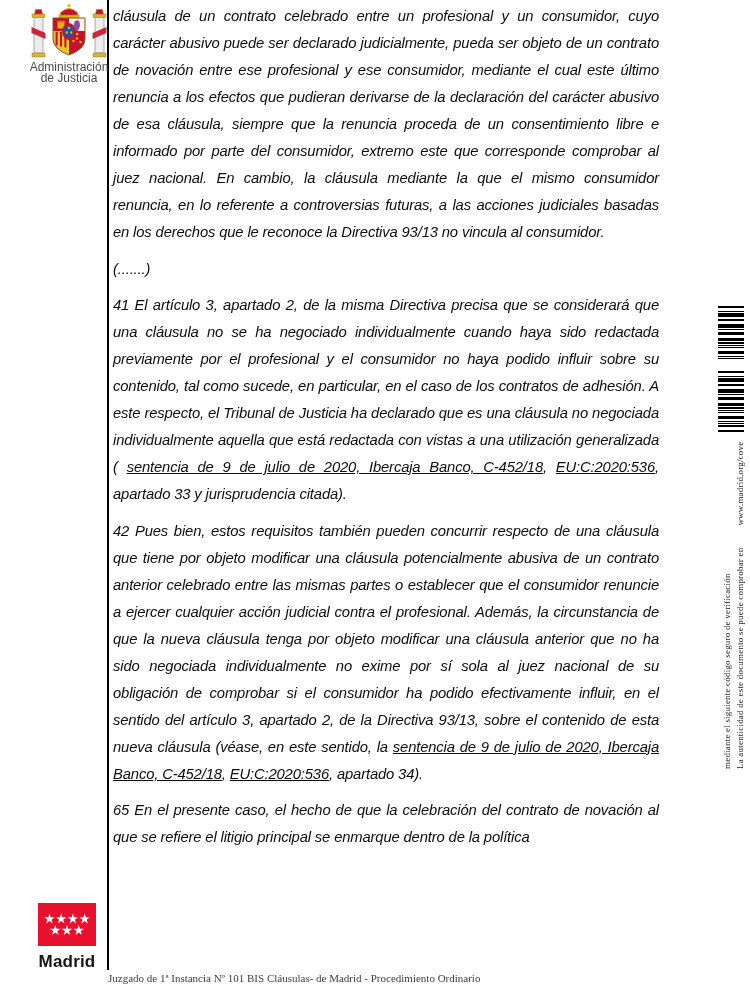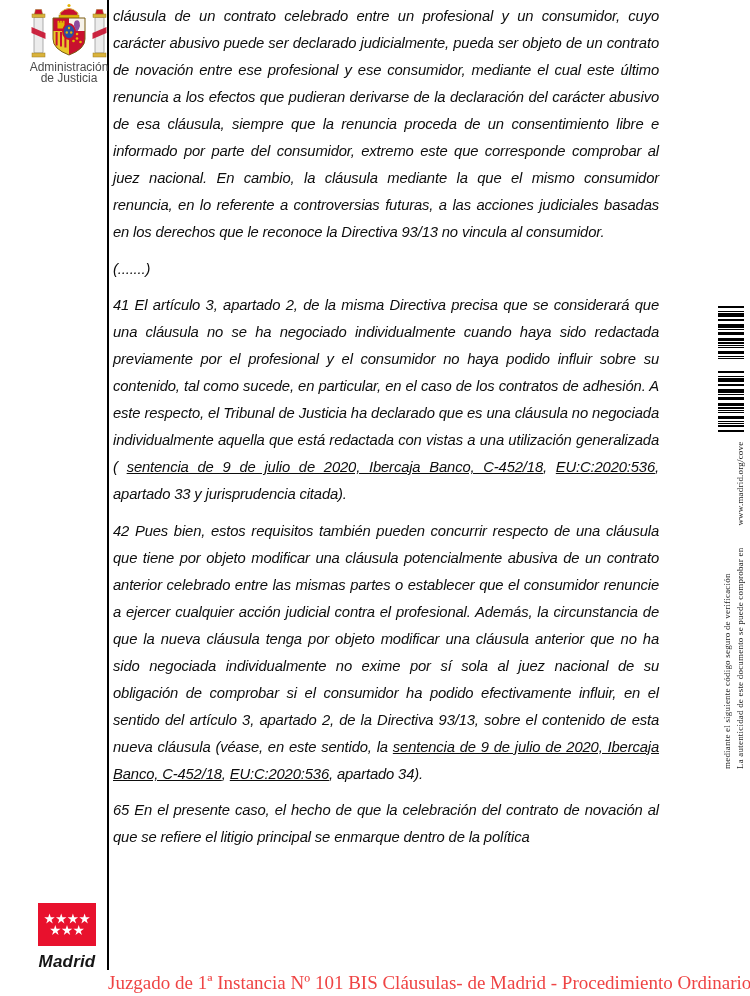--- a/index.html
+++ b/index.html
@@ -6,29 +6,29 @@
   .page{position:relative;width:750px;height:996px;background:#fff;overflow:hidden;
         font-family:"Liberation Sans",sans-serif;color:#111;}
   
   .vrule{position:absolute;left:107px;top:0;width:2px;height:970px;background:#000;}
   
   .emblem{position:absolute;left:31px;top:3px;width:76px;height:58px;}
   .emblem-caption{position:absolute;left:18px;top:62px;width:102px;text-align:center;
         font-size:12px;line-height:11px;color:#4a4a4a;}
   
   .madrid{position:absolute;left:36px;top:903px;width:62px;text-align:center;}
-  .madrid-label{margin-top:2px;font-weight:bold;font-size:17px;letter-spacing:.2px;color:#161616;font-style:italic;}
+  .madrid-label{margin-top:2px;font-weight:bold;font-size:17px;letter-spacing:.2px;color:#161616;}
   
   .docbody{position:absolute;left:113px;top:3px;width:546px;}
   .docbody p{margin:0 0 9.5px 0;font-style:italic;font-size:14.8px;line-height:27px;
         letter-spacing:-0.15px;text-align:justify;color:#0d0d0d;}
   .docbody .u{text-decoration:underline;}
   
   .footer{position:absolute;left:108px;top:972px;width:560px;
-        font-family:"Liberation Serif",serif;font-size:19px;color:#ef4444;white-space:nowrap;}
+        font-family:"Liberation Serif",serif;font-size:11px;color:#404040;white-space:nowrap;}
   
   .barcode{position:absolute;left:718px;width:26px;background-color:#fff;
      background-image:
        repeating-linear-gradient(180deg,#000 0px,#000 2px,transparent 2px,transparent 5px,#000 5px,#000 6px,transparent 6px,transparent 9px),
        repeating-linear-gradient(180deg,#000 0px,#000 1px,transparent 1px,transparent 7px,#000 7px,#000 9.5px,transparent 9.5px,transparent 13px);}
   .barcode-1{top:306px;height:54px;}
   .barcode-2{top:371px;height:62px;}
   .vtext{position:absolute;transform-origin:0 0;transform:rotate(-90deg);white-space:nowrap;
         font-family:"Liberation Serif",serif;font-size:9px;letter-spacing:.2px;color:#222;}
   .vtext-1{left:735px;top:769px;}

